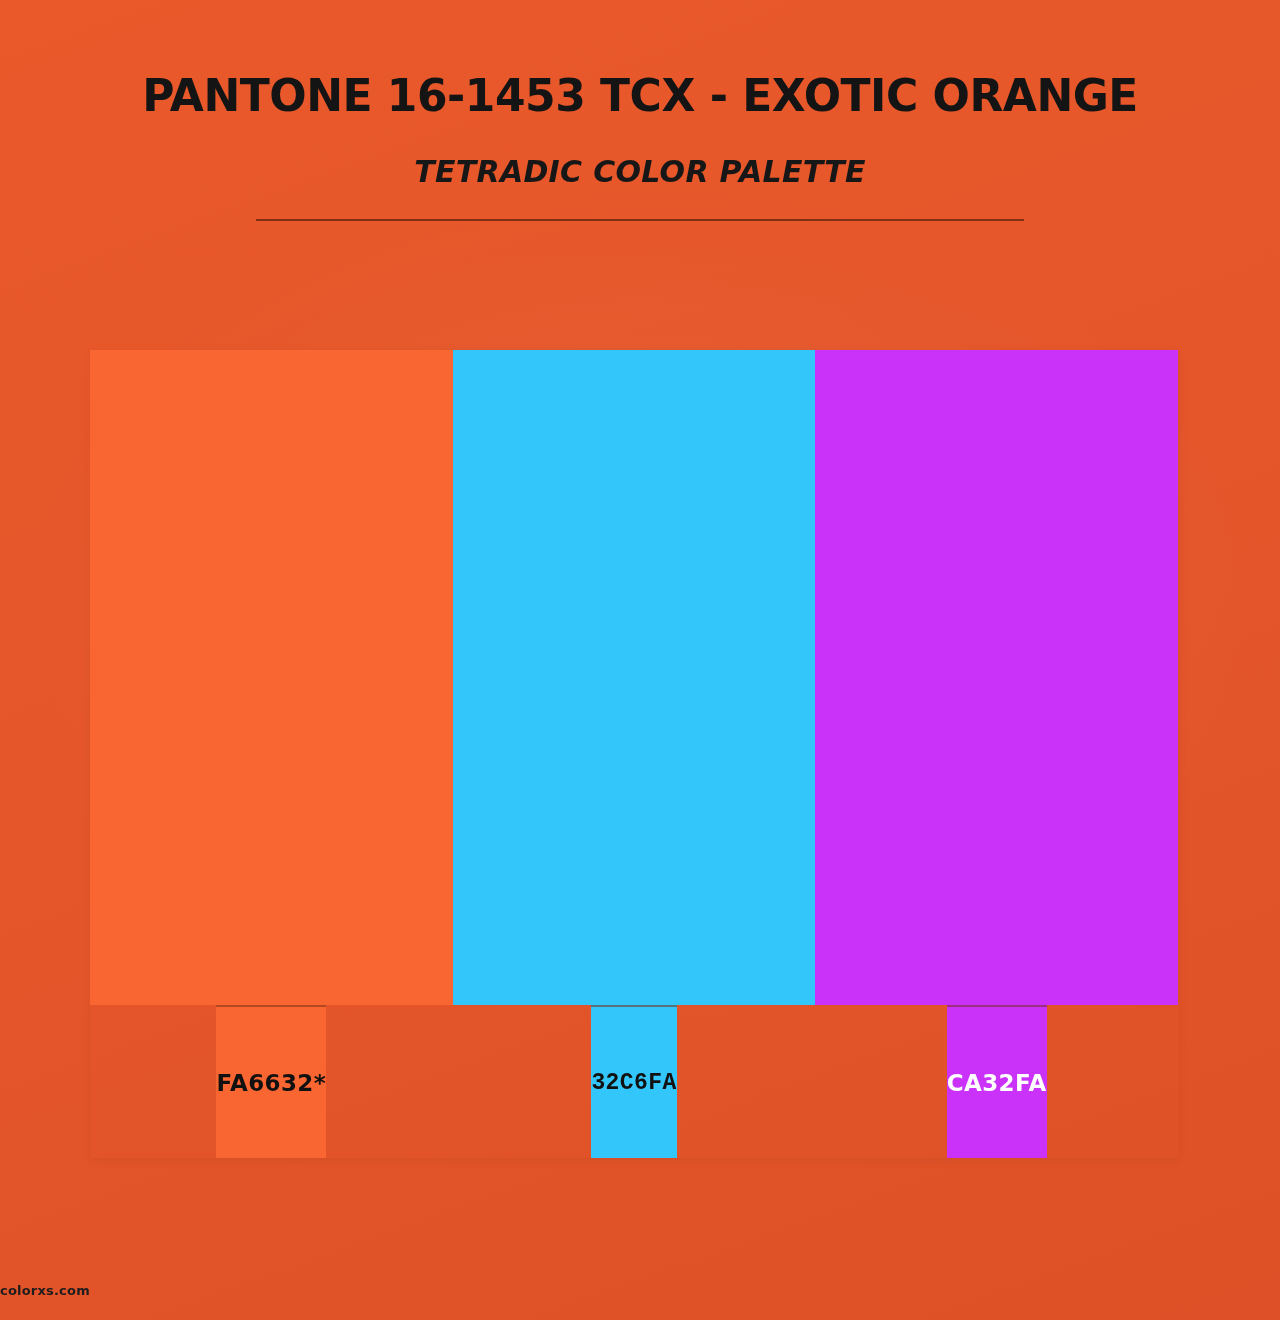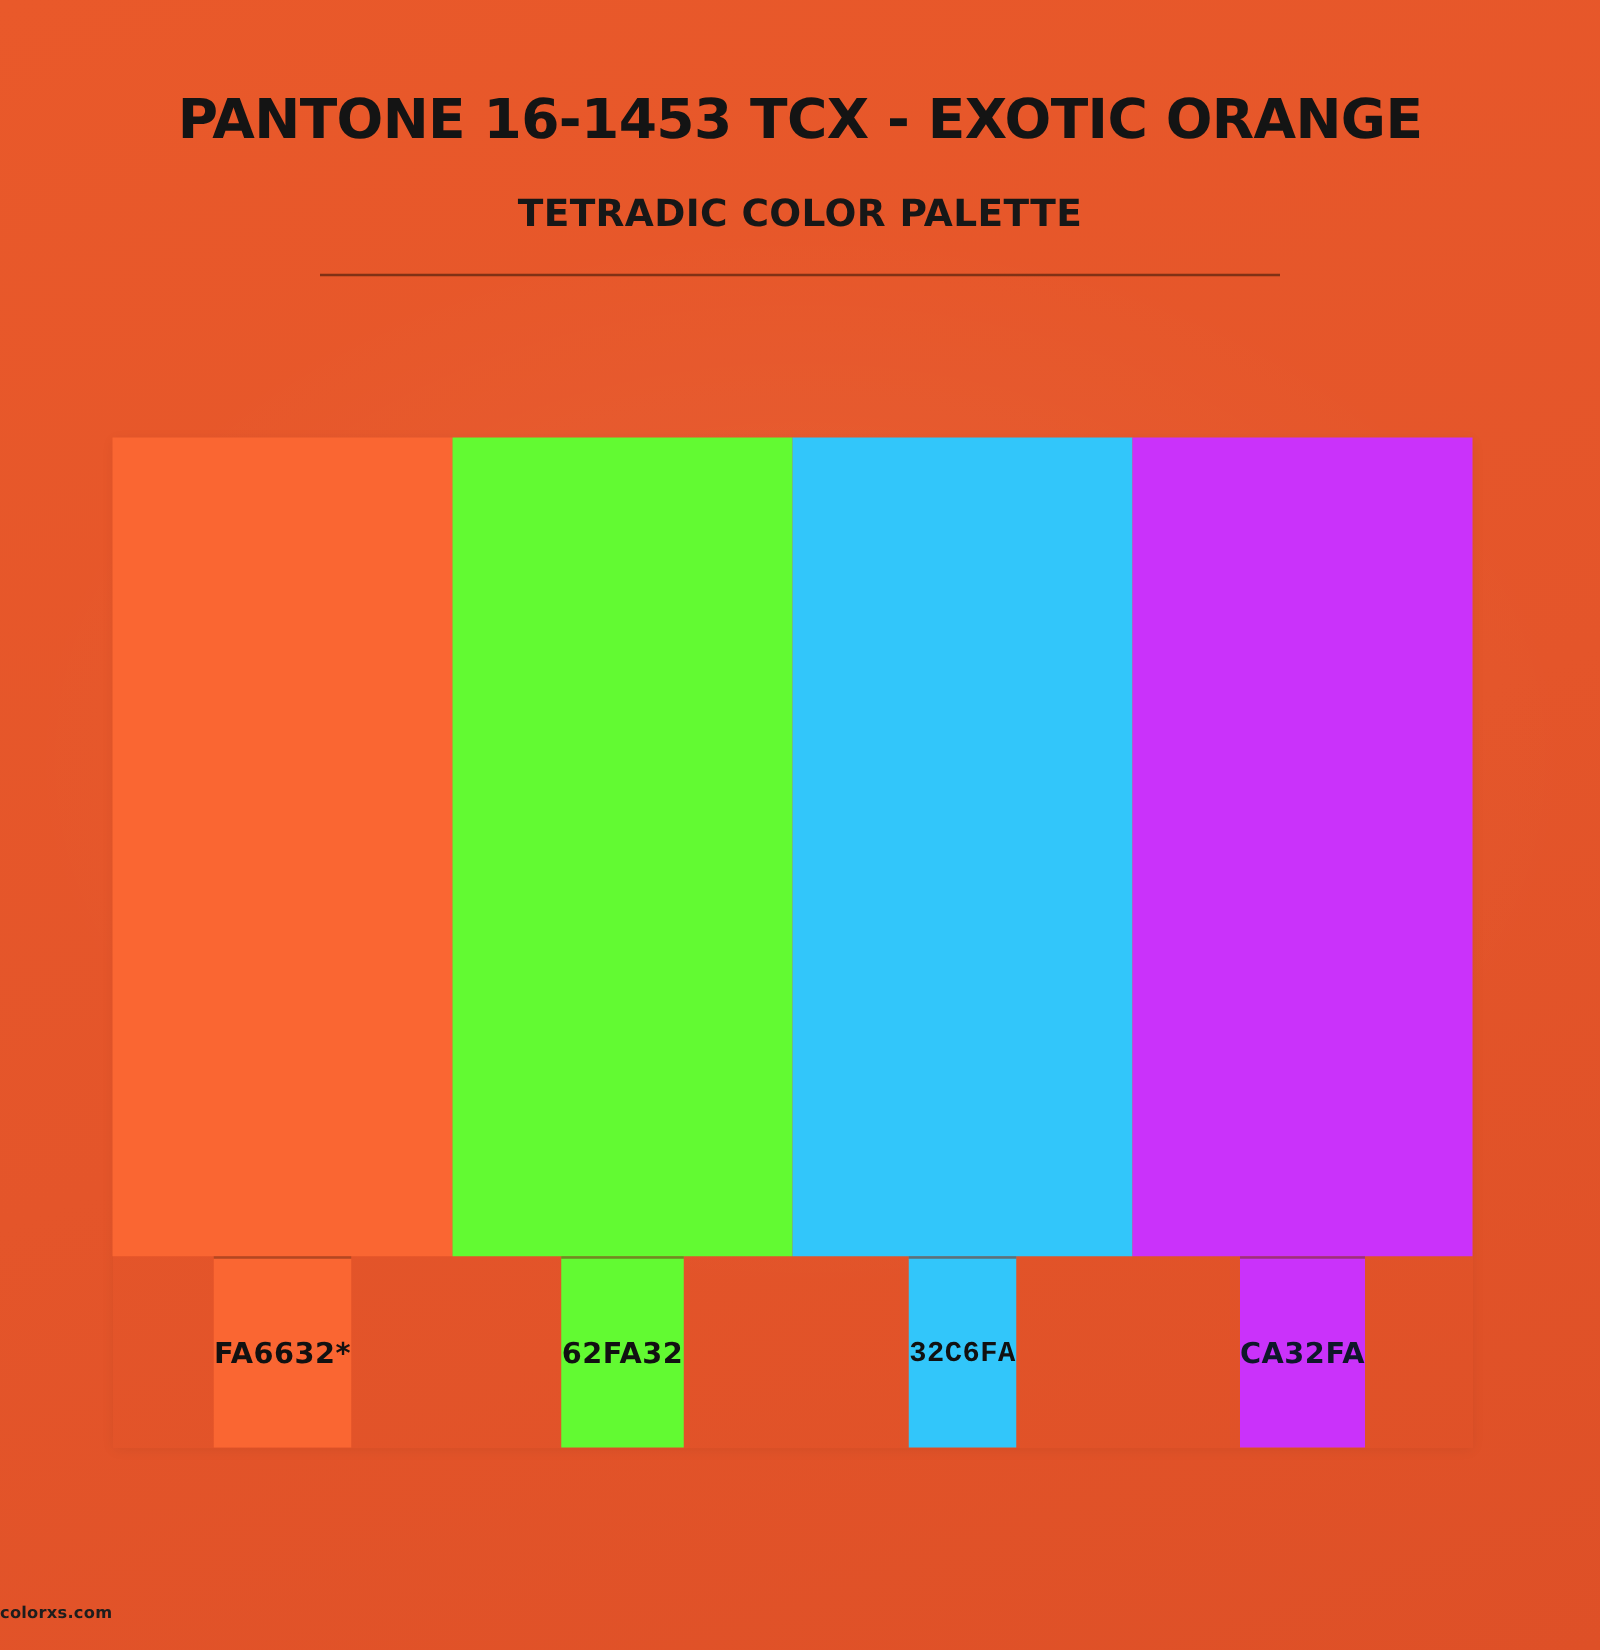--- a/index.html
+++ b/index.html
@@ -38,20 +38,21 @@
     line-height: 1.1;
     font-family: "DejaVu Sans", sans-serif;
   }
   .subtitle {
     margin: 0;
     padding-top: 34px;
     font-size: 30px;
     font-weight: bold;
     color: #171717;
     letter-spacing: 0.3px;
+    font-style: italic;
   }
   .divider {
     width: 768px;
     height: 2px;
     background: #6d2a12;
     opacity: 0.85;
     margin: 30px auto 0 auto;
   }
   .palette {
     position: absolute;
@@ -111,38 +112,32 @@
 
   <div class="palette">
 
     <div class="swatch">
       <div class="block" style="background: rgb(250, 102, 50);"></div>
       <div class="label-area" style="background: rgb(250, 102, 50);">
         <span class="label" style="color: rgb(17, 17, 17);">FA6632*</span>
       </div>
     </div>
 
-    <div class="swatch">
-      <div class="block" style="background: rgb(98, 250, 50);"></div>
-      <div class="label-area" style="background: rgb(98, 250, 50);">
-        <span class="label" style="color: rgb(17, 17, 17);">62FA32</span>
-      </div>
-    </div>
 
     <div class="swatch">
       <div class="block" style="background: rgb(50, 198, 250);"></div>
       <div class="label-area" style="background: rgb(50, 198, 250);">
         <span class="label" style="color: rgb(17, 17, 17); font-family: Liberation Mono, monospace;">32C6FA</span>
       </div>
     </div>
 
     <div class="swatch">
       <div class="block" style="background: rgb(202, 50, 250);"></div>
       <div class="label-area" style="background: rgb(202, 50, 250);">
-        <span class="label" style="color: #0f172a;">CA32FA</span>
+        <span class="label" style="color: #ffffff;">CA32FA</span>
       </div>
     </div>
 
   </div>
 
   <div class="footer">colorxs.com</div>
 
 </div>
 
 </body></html>

